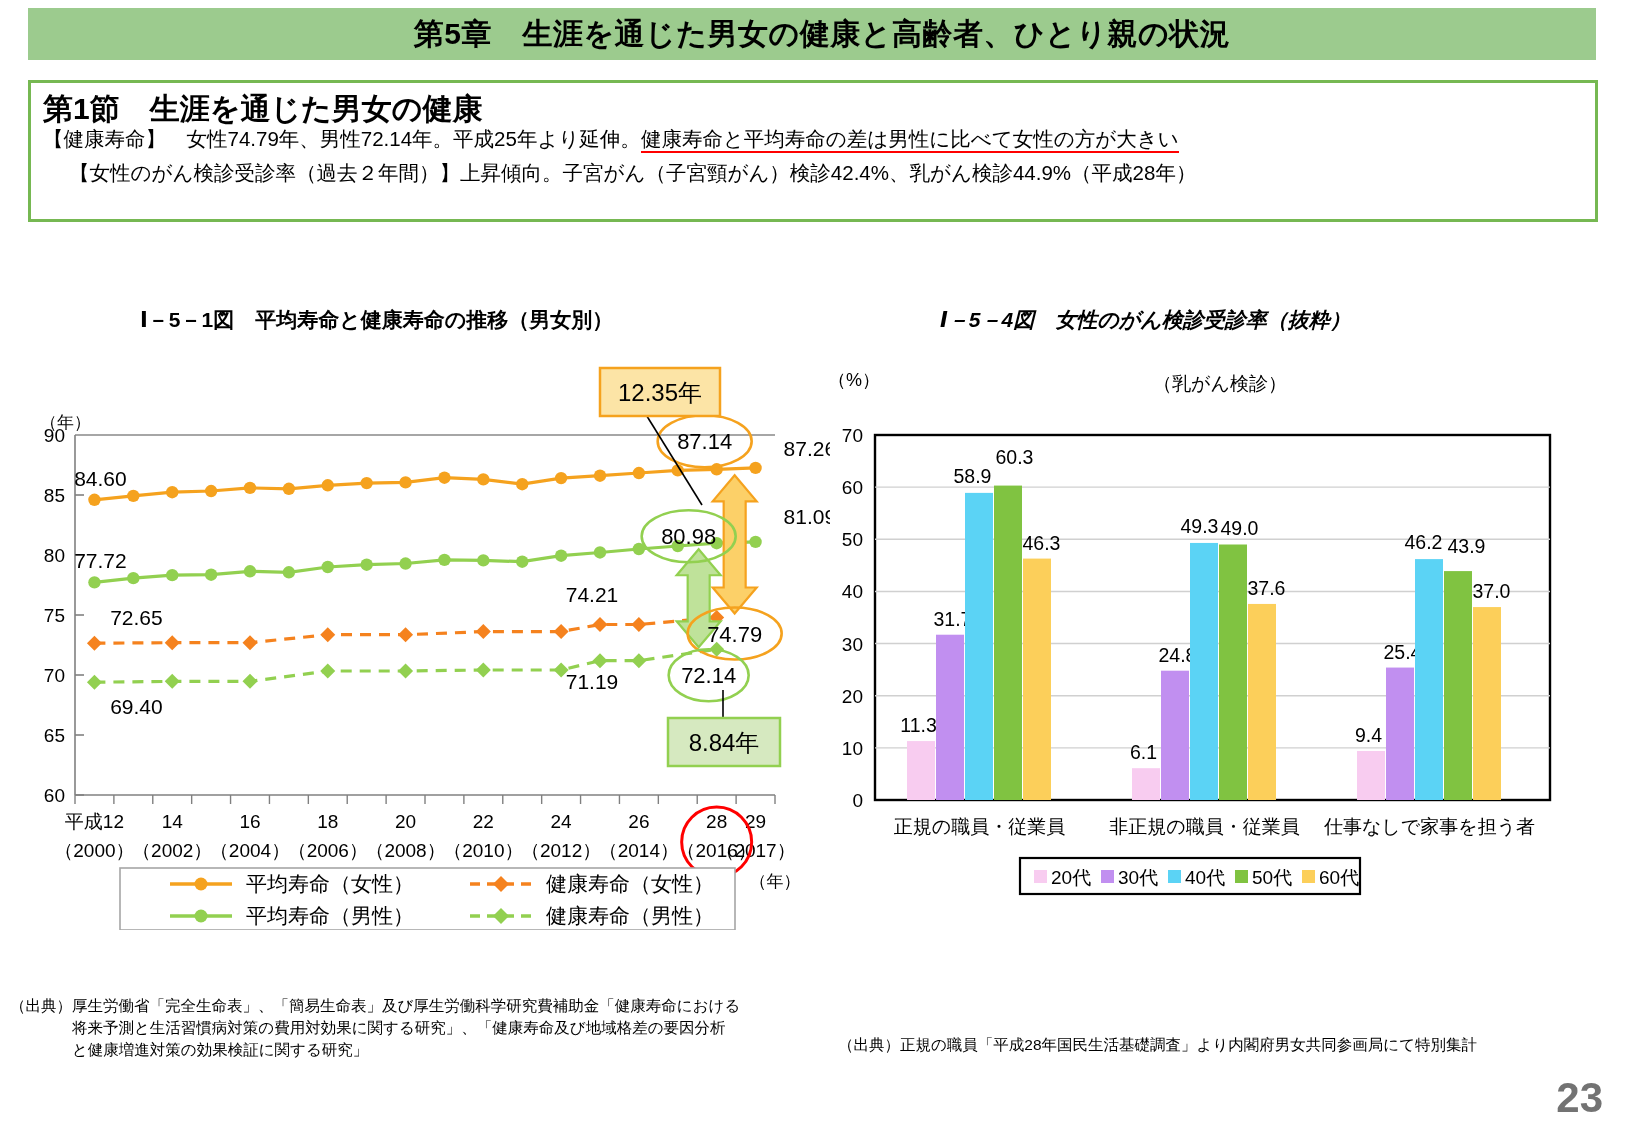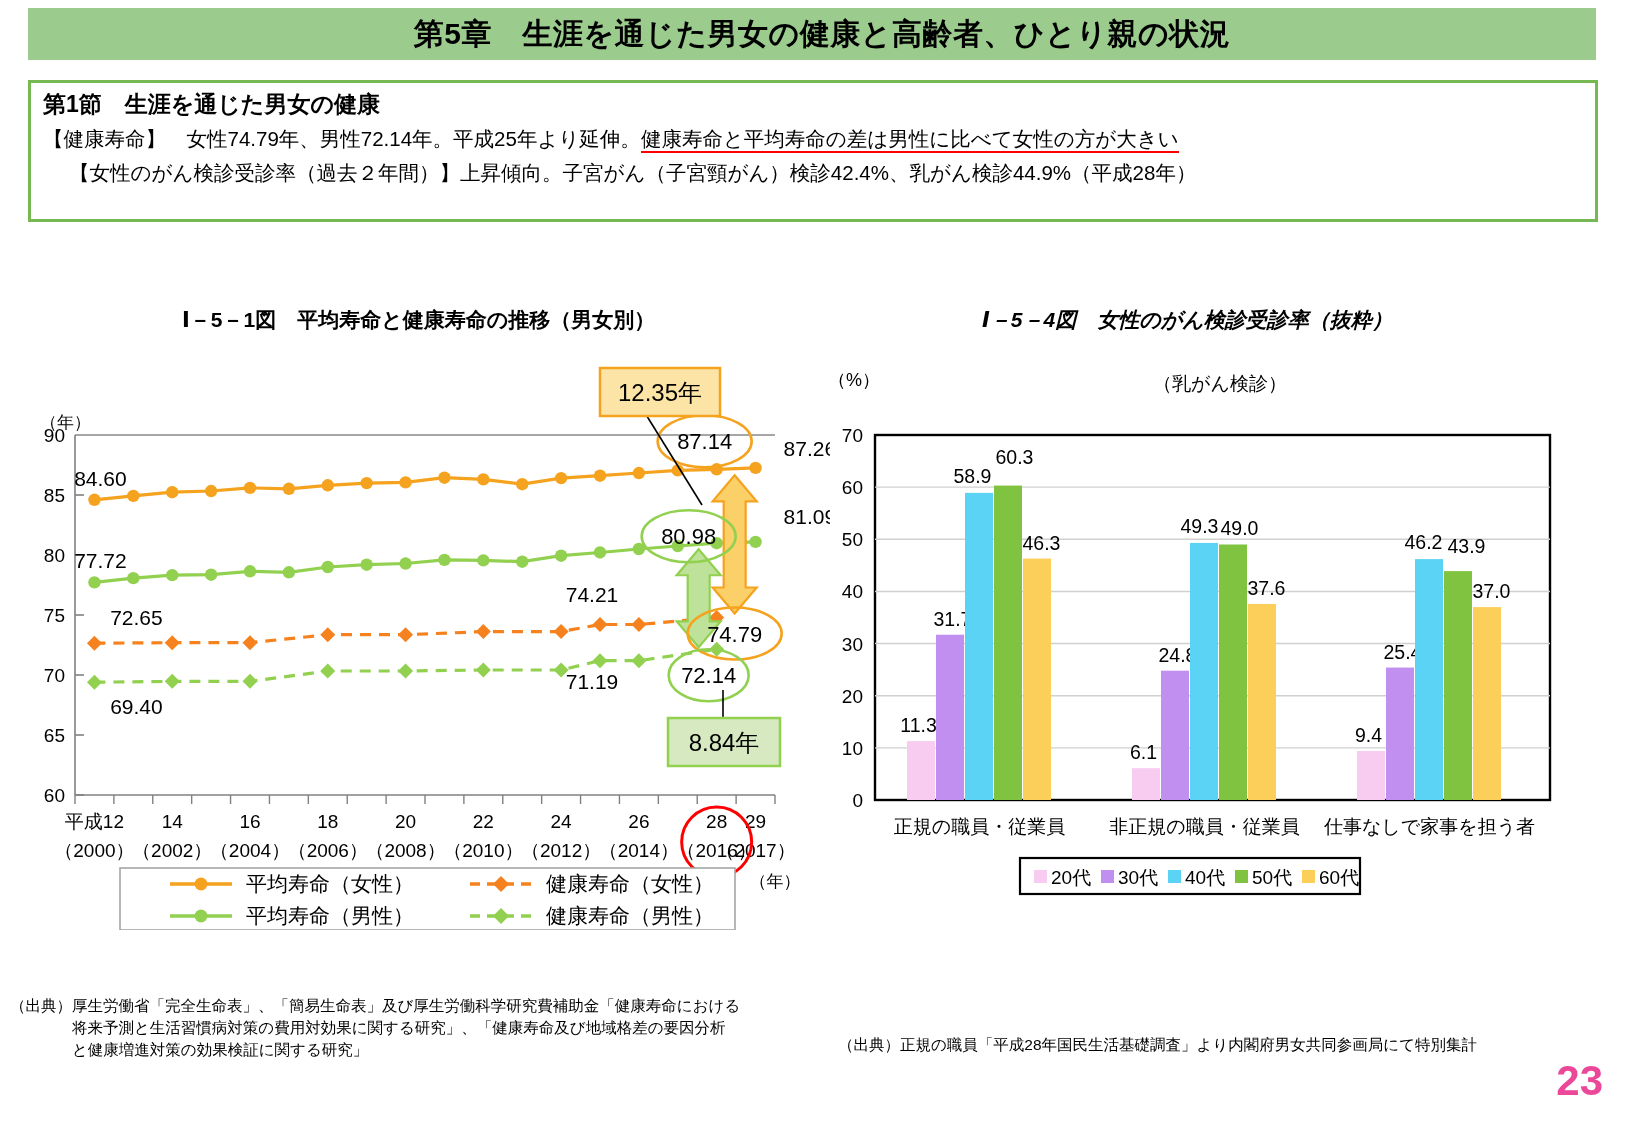--- a/index.html
+++ b/index.html
@@ -19,48 +19,48 @@
   }
   .chapter-bar .txt{
     font-size:30px;font-weight:bold;color:#000;padding-left:20px;letter-spacing:0.5px;
   }
   
   .section-box{
     position:absolute;left:28px;top:80px;width:1564px;height:136px;
     border:3px solid #76B852;background:#fff;
   }
   .section-title{
-    position:absolute;left:12px;top:6px;font-size:23px;font-weight:bold;
+    position:absolute;left:12px;top:6px;font-size:30px;font-weight:bold;
   }
   .section-line{
     position:absolute;font-size:20.5px;white-space:nowrap;
   }
   .sl1{left:12px;top:42px;}
   .sl2{left:12px;top:76px;margin-left:26px;}
   .sl3{left:248px;top:108px;}
   .u-red{
     border-bottom:2px solid #FF0000;padding-bottom:1px;
   }
   
   .fig-title{
-    position:absolute;font-size:21px;font-weight:bold;white-space:nowrap;margin-left:42px;
+    position:absolute;font-size:21px;font-weight:bold;white-space:nowrap;
   }
   #fig1-title{left:140px;top:306px;}
   #fig2-title{left:940px;top:306px;font-style:italic;}
   
   .chart-svg{position:absolute;}
   
   .source{
     position:absolute;font-size:15.5px;line-height:1.42;white-space:pre;
   }
   #src-left{left:10px;top:995px;}
   #src-right{left:838px;top:1034px;}
   
   #page-num{
-    position:absolute;right:22px;bottom:20px;font-size:42px;color:#ec4899;font-weight:bold;
+    position:absolute;right:22px;bottom:3px;font-size:42px;color:#737373;font-weight:bold;
   }
 </style>
 </head>
 <body>
 
 <div class="chapter-bar">
   <span class="txt">第5章　生涯を通じた男女の健康と高齢者、ひとり親の状況</span>
 </div>
 
 <div class="section-box">

